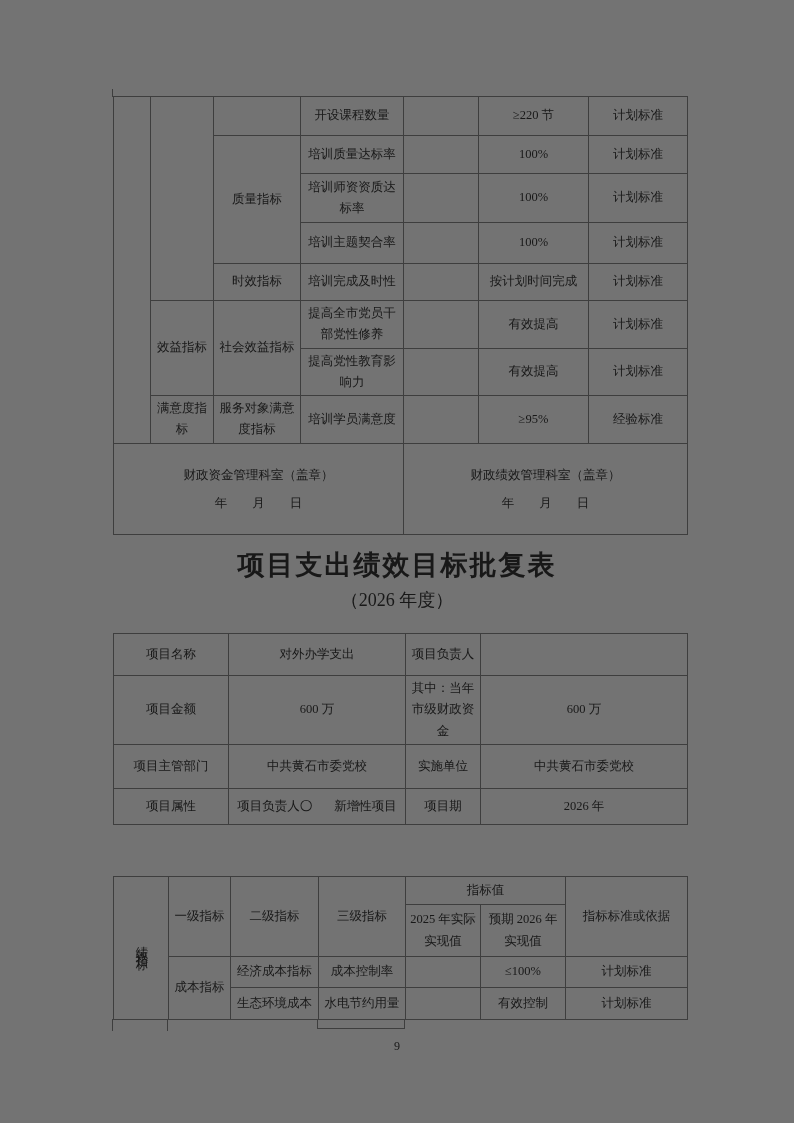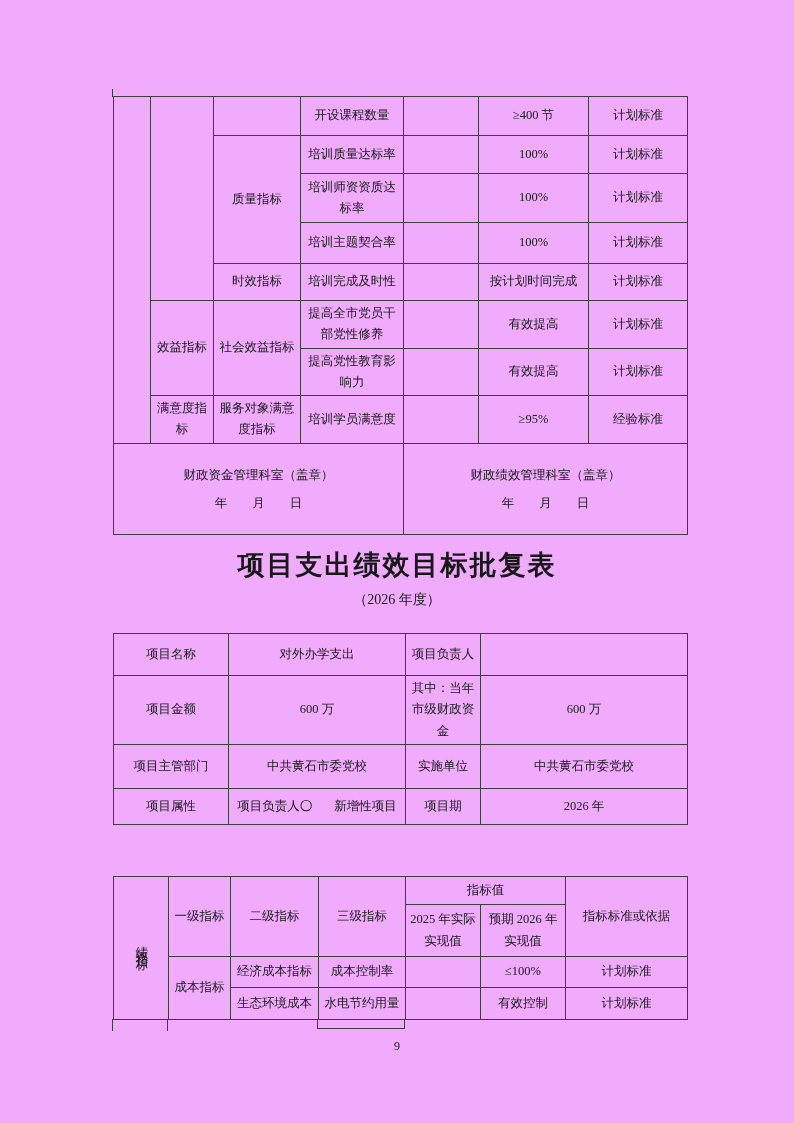--- a/index.html
+++ b/index.html
@@ -3,21 +3,21 @@
 <meta charset="utf-8">
 <style>
   :root{
     --line:#3e3e3e;
     --ink:#181818;
   }
   html,body{margin:0;padding:0;background:#ffffff;}
   .page{
     position:relative;
     width:794px;height:1123px;
-    background:#f0abfc;
+    background:#737373;
     color:var(--ink);
     font-family:"Liberation Serif","DejaVu Serif",serif;
     overflow:hidden;
   }
   table.t{
     position:absolute;
     border-collapse:collapse;
     table-layout:fixed;
     border:none;
   }
@@ -37,21 +37,21 @@
   td.pad6{padding:2px 6px;}
   .sig-title{line-height:28px;}
   .sig-date{line-height:28px;}
   .doc-title{
     position:absolute;left:0;top:549px;width:100%;
     text-align:center;font-size:27px;font-weight:bold;
     letter-spacing:2px;line-height:32px;
   }
   .doc-subtitle{
     position:absolute;left:0;top:592px;width:100%;
-    text-align:center;font-size:14px;line-height:16px;
+    text-align:center;font-size:18px;line-height:16px;
   }
   .page-number{
     position:absolute;left:0;top:1039px;width:100%;
     text-align:center;font-size:12px;
   }
   .vtext{
     display:inline-block;
     writing-mode:vertical-rl;
     text-orientation:upright;
     letter-spacing:4px;
@@ -76,21 +76,21 @@
         <col style="width:110px">
         <col style="width:99px">
     </colgroup>
     <tbody>
         <tr style="height:39px">
       <td rowspan="8" class="open-top"></td>
       <td rowspan="5"></td>
       <td></td>
       <td>开设课程数量</td>
       <td></td>
-      <td>≥400 节</td>
+      <td>≥220 节</td>
       <td>计划标准</td>
     </tr>
     <tr style="height:38px">
       <td rowspan="3">质量指标</td>
       <td>培训质量达标率</td>
       <td></td>
       <td>100%</td>
       <td>计划标准</td>
     </tr>
     <tr style="height:49px">

